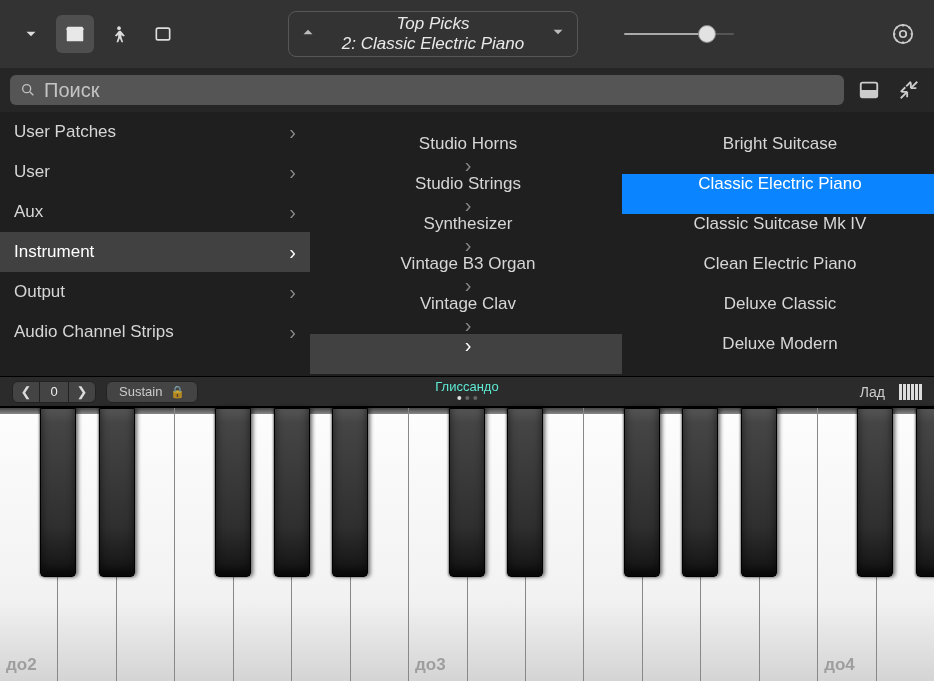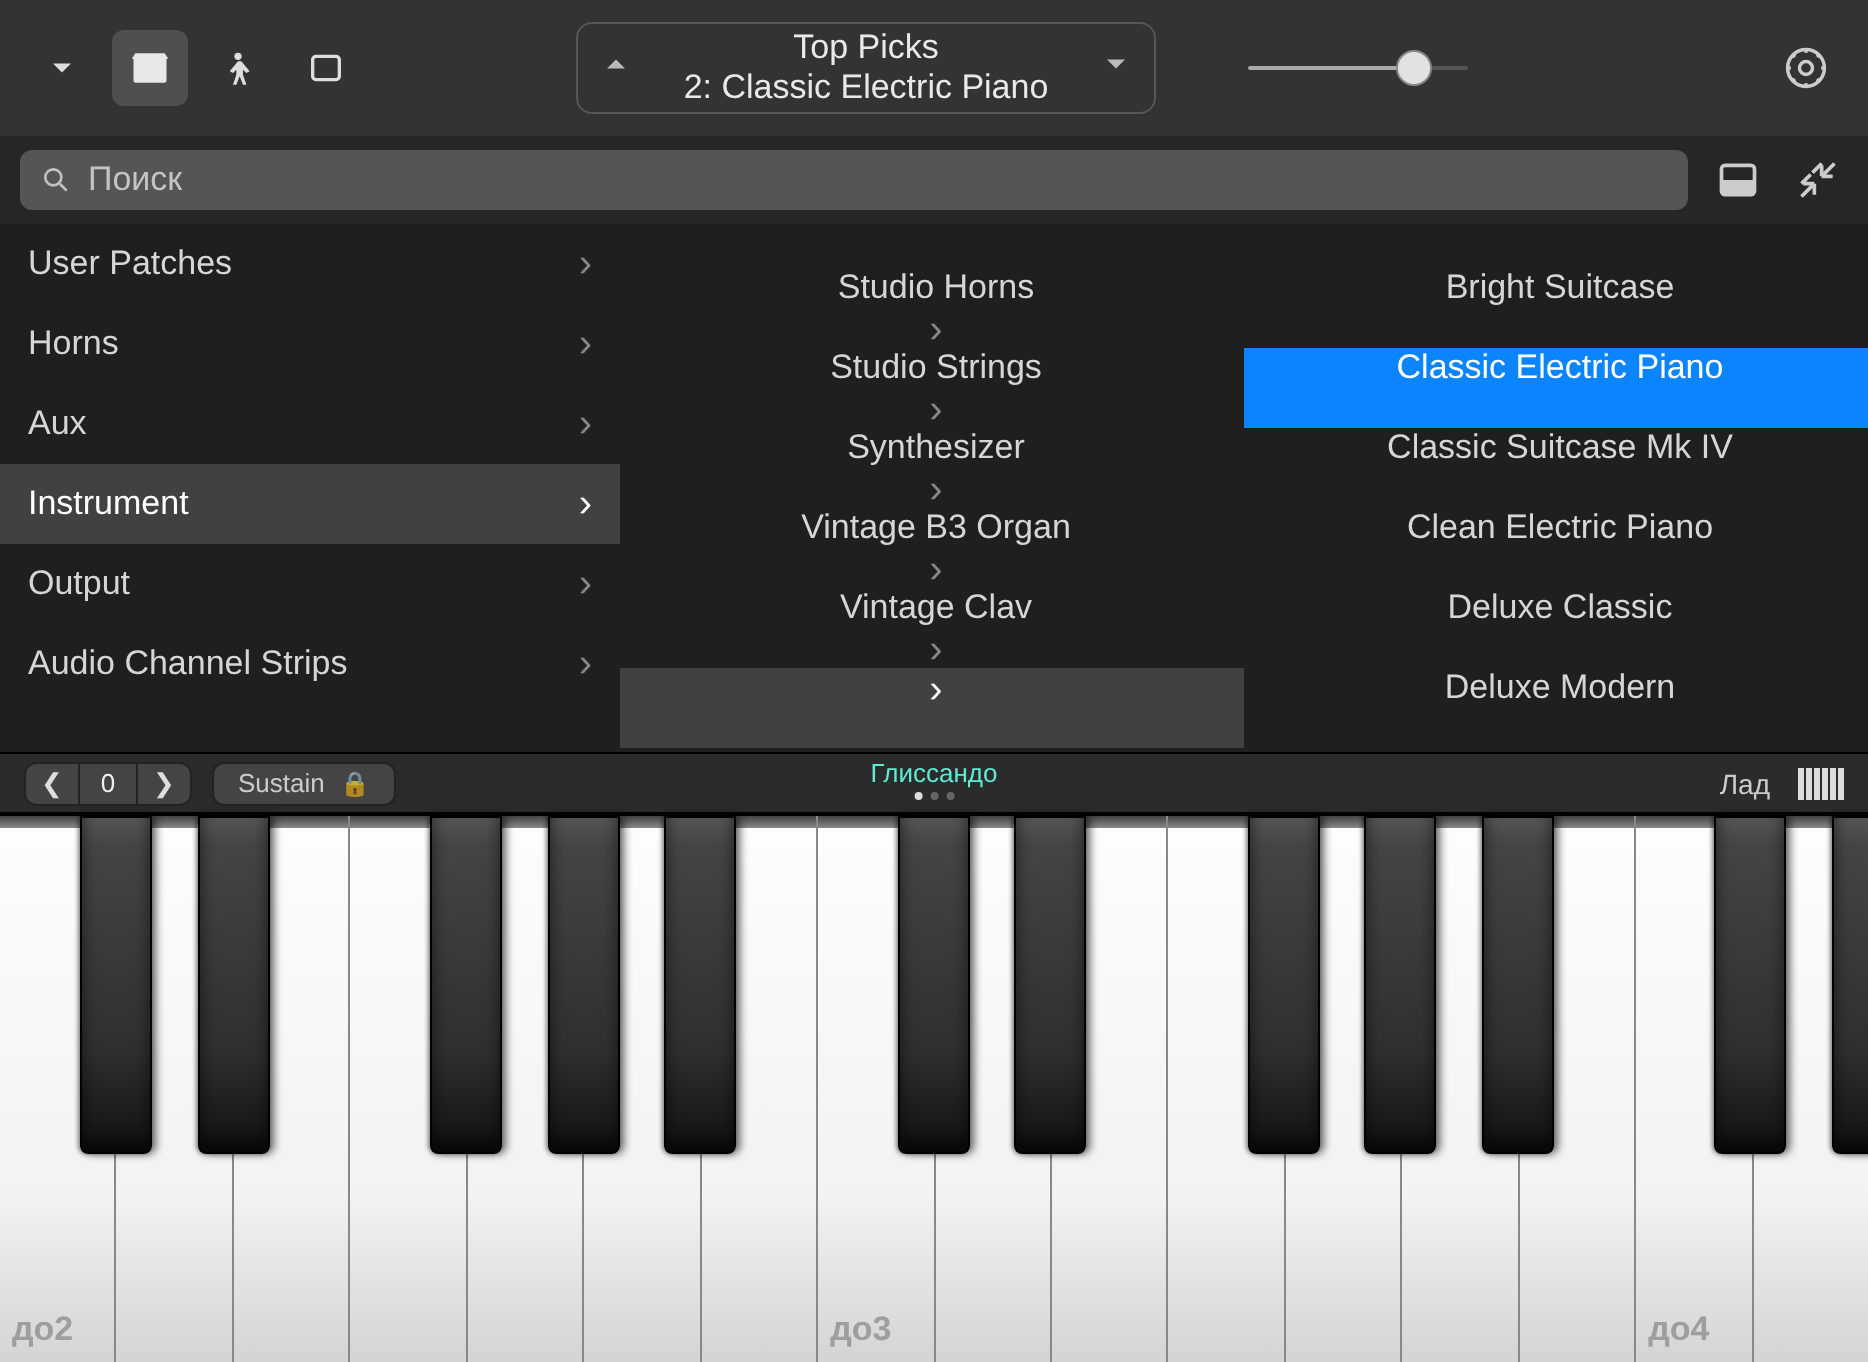--- a/index.html
+++ b/index.html
@@ -14,21 +14,21 @@
     width: 38px; height: 38px; display: flex; align-items: center; justify-content: center;
     border-radius: 6px; color: #e6e6e6;
   }
   .tb-icon-btn.active { background: #4f4f4f; }
   .patch-selector {
     margin-left: 100px; width: 290px; height: 46px; border: 1px solid #575757;
     border-radius: 8px; display: flex; align-items: center; justify-content: space-between;
     padding: 0 10px; background: #333;
   }
   .patch-arrow { color: #bbb; font-size: 18px; }
-  .patch-titles { flex: 1; text-align: center; line-height: 1.15; font-size: 17px; color: #e9e9e9; }
+  .patch-titles { flex: 1; text-align: center; line-height: 1.15; font-size: 17px; color: #e9e9e9; font-style: italic; }
   .patch-titles .line1 { display: block; }
   .patch-titles .line2 { display: block; }
   .vol-slider {
     margin-left: 40px; width: 110px; height: 6px; position: relative;
   }
   .vol-track-left { position: absolute; left: 0; top: 2px; height: 2px; width: 80px; background: #aaa; border-radius: 1px; }
   .vol-track-right { position: absolute; right: 0; top: 2px; height: 2px; width: 30px; background: #555; border-radius: 1px; }
   .vol-thumb { position: absolute; top: -6px; left: 74px; width: 18px; height: 18px; border-radius: 50%; background: #e2e2e2; border:1px solid #888; }
   .tb-right { margin-left: auto; display: flex; align-items: center; }
   .gear-icon svg { width: 26px; height: 26px; }
@@ -38,21 +38,21 @@
     height: 44px; background: #262626; display: flex; align-items: center;
     padding: 0 10px; gap: 10px;
   }
   .search-wrap {
     flex: 1; height: 30px; background: #555555; border-radius: 6px;
     display: flex; align-items: center; padding: 0 10px; gap: 8px;
   }
   .search-wrap svg { width: 16px; height: 16px; opacity: .8; }
   .search-input {
     flex: 1; background: transparent; border: none; outline: none;
-    color: #ddd; font-size: 17px;
+    color: #ddd; font-size: 20px;
   }
   .search-input::placeholder { color: #c4c4c4; }
   .sq-btn { width: 30px; height: 30px; display: flex; align-items: center; justify-content: center; color: #ddd; }
 
   
   .browser {
     height: 264px; display: flex; background: #5eead4; position: relative;
   }
   .col { overflow: hidden; }
   .col1 { width: 310px; background: #1f1f1f; }
@@ -203,21 +203,21 @@
   </div>
 </div>
 
 <div class="browser">
   <div class="col col1">
     <div class="row">
         <span>User Patches</span>
         <span class="chev">›</span>
       </div>
     <div class="row">
-        <span>Horns</span>
+        <span>User</span>
         <span class="chev">›</span>
       </div>
     <div class="row">
         <span>Aux</span>
         <span class="chev">›</span>
       </div>
     <div class="row sel-gray">
         <span>Instrument</span>
         <span class="chev">›</span>
       </div>

